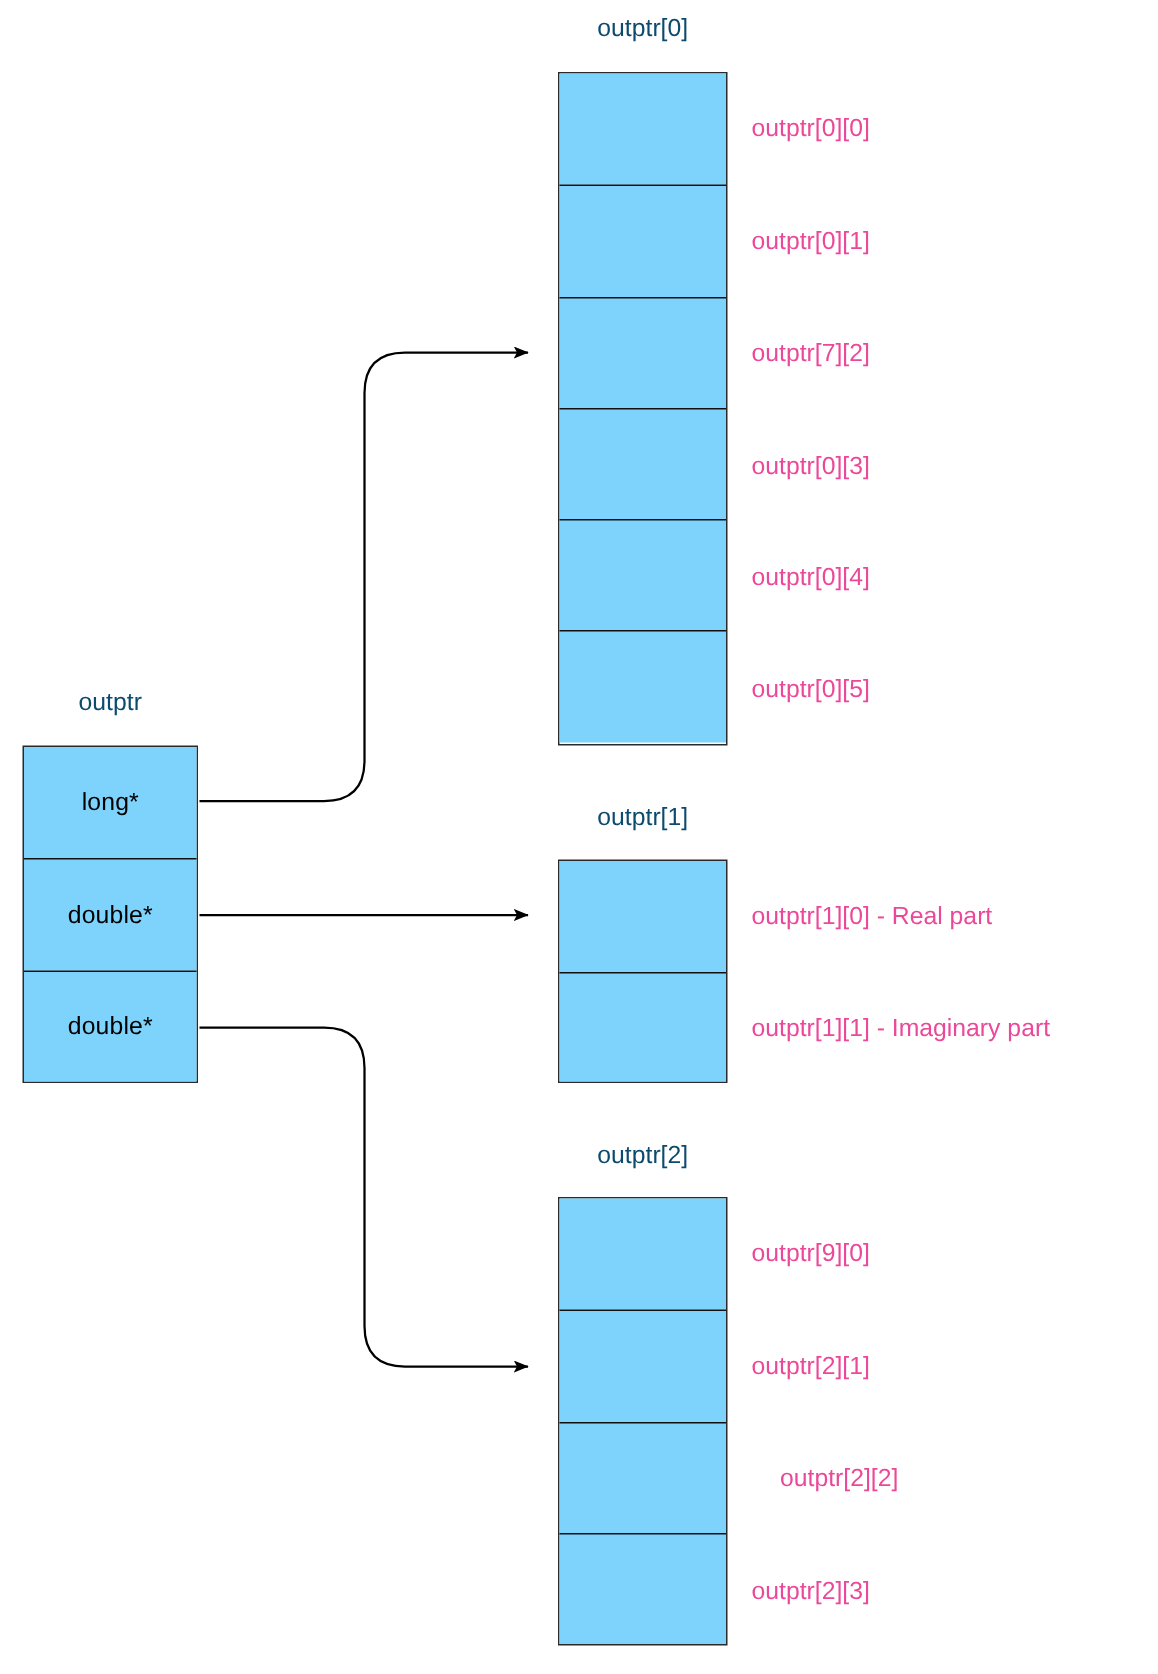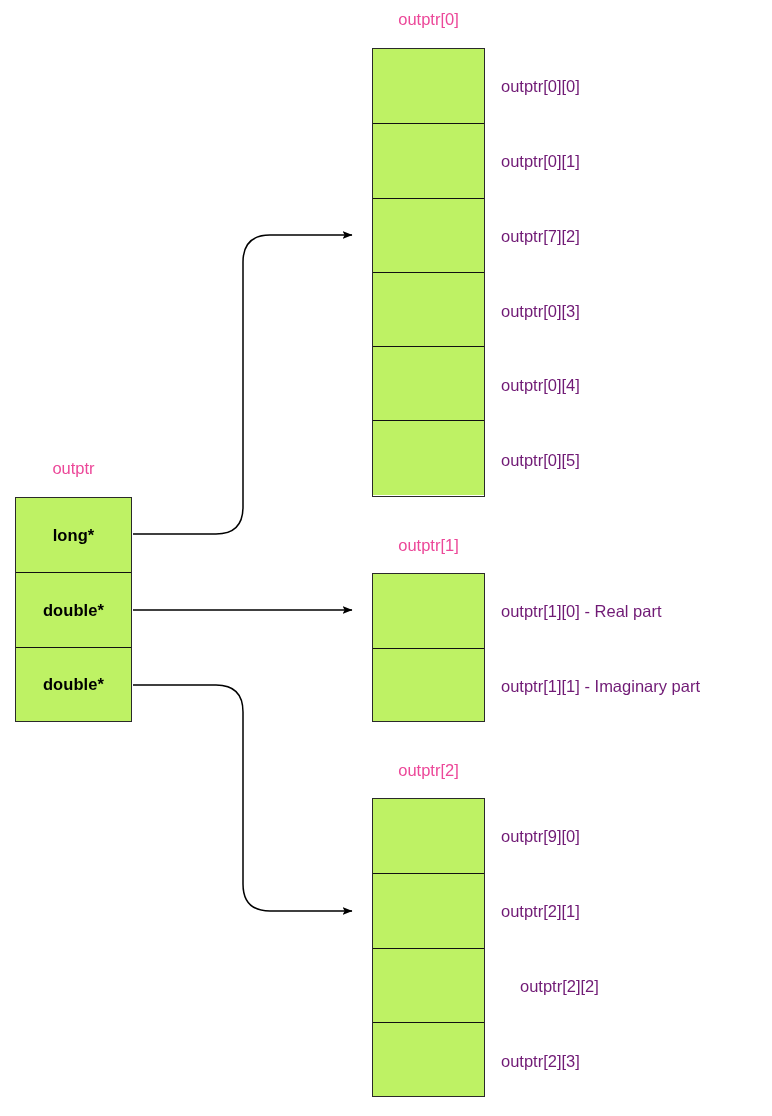--- a/index.html
+++ b/index.html
@@ -32,46 +32,45 @@
     border: 1.6px solid #2a2a2a;
     background: #ffffff;
     display: flex;
     flex-direction: column;
   }
   .cell {
     box-sizing: border-box;
     display: flex;
     align-items: center;
     justify-content: center;
-    background: #bef264;
+    background: #7dd3fc;
     position: relative;
-    font-weight: bold;
   }
   .cell + .cell {
     border-top: 1.6px solid #111111;
   }
   .cell-text {
     font-size: 16.5px;
     line-height: 1;
     color: #000000;
     letter-spacing: 0.1px;
   }
   .box-title {
     position: absolute;
     font-size: 16.5px;
     line-height: 1;
-    color: #ec4899;
+    color: #0c4a6e;
     white-space: nowrap;
     text-align: center;
   }
   .side-label {
     position: absolute;
     font-size: 16.5px;
     line-height: 1;
-    color: #701a75;
+    color: #ec4899;
     white-space: nowrap;
     transform: translateY(-50%);
   }
 </style>
 </head>
 <body>
 
 <div id="canvas">
 
   <svg class="arrow-layer" viewBox="0 0 772 1116" width="772" height="1116">

